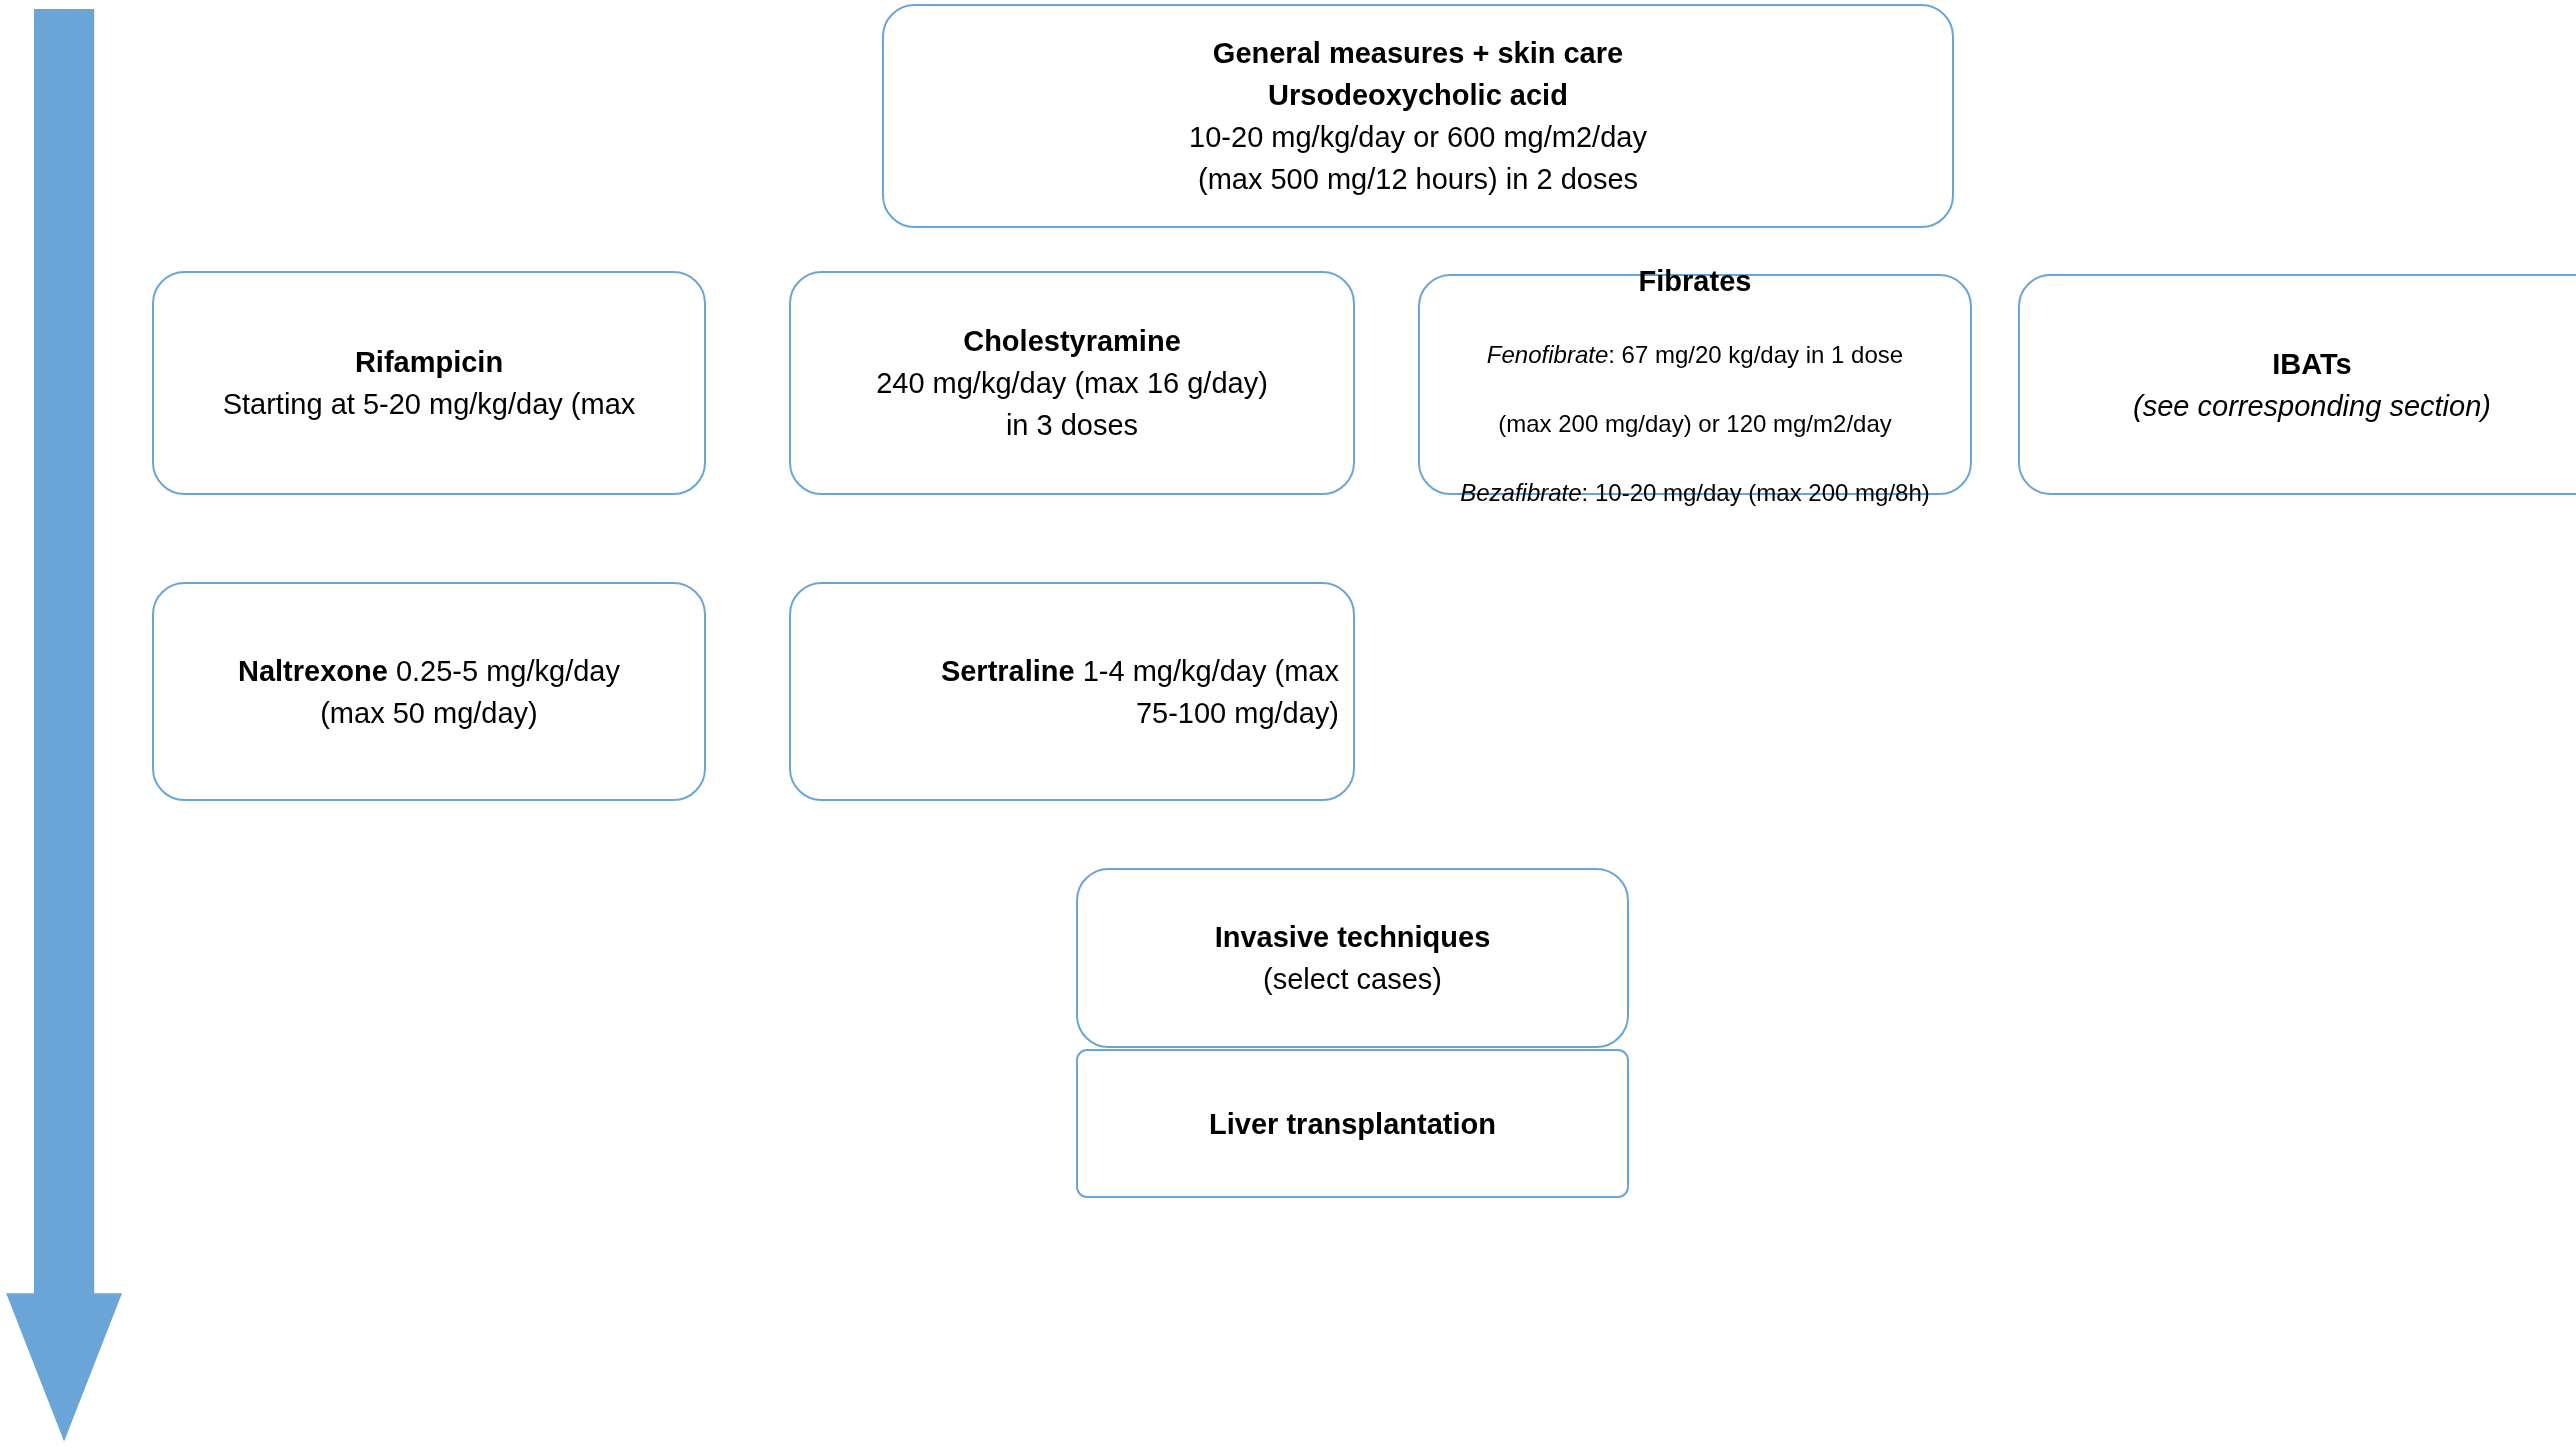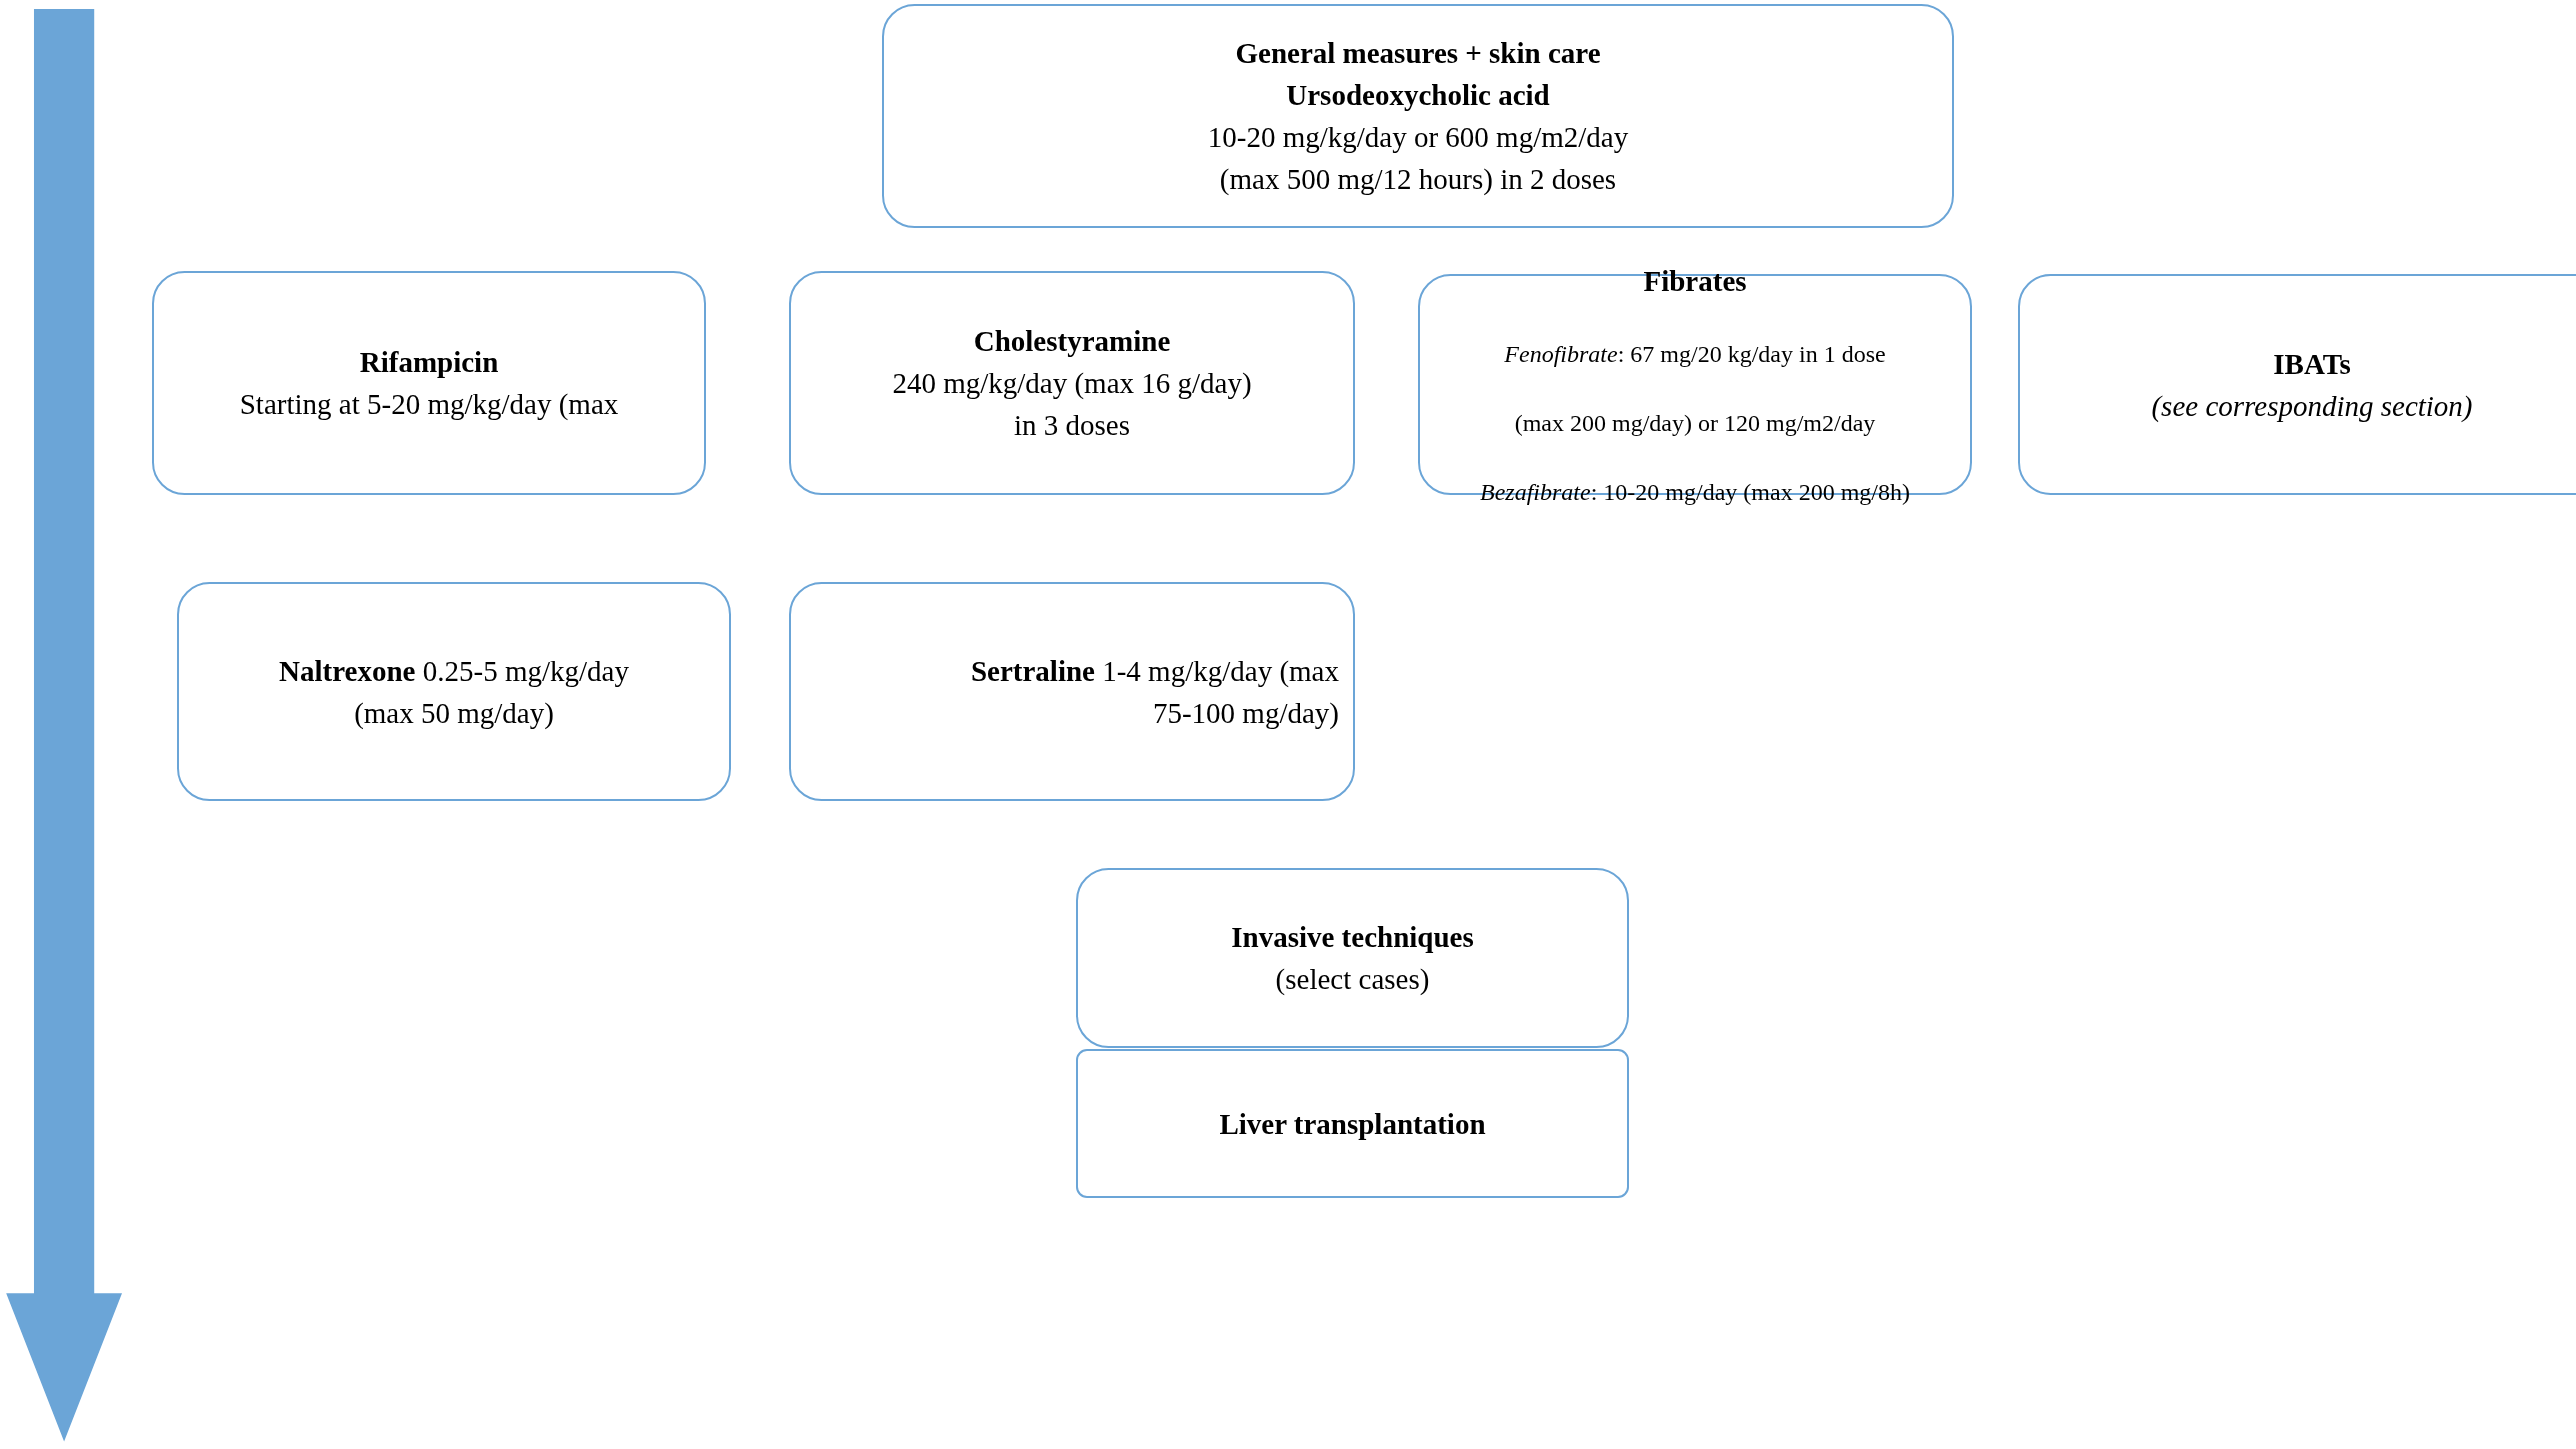--- a/index.html
+++ b/index.html
@@ -10,21 +10,20 @@
   body {
     font-family: "Liberation Sans", sans-serif;
     -webkit-font-smoothing: antialiased;
   }
   #canvas {
     position: relative;
     width: 2576px;
     height: 1449px;
     background: #ffffff;
     overflow: hidden;
-    font-family: Liberation Serif, serif;
   }
 
   
   .arrow-wrap {
     position: absolute;
     left: 0px;
     top: 0px;
     width: 139px;
     height: 1449px;
   }
@@ -80,21 +79,21 @@
   #node-cholestyramine {
     left: 789px; top: 271px; width: 566px; height: 224px;
   }
   #node-fibrates {
     left: 1418px; top: 274px; width: 554px; height: 221px; gap: 36px;
   }
   #node-ibats {
     left: 2018px; top: 274px; width: 588px; height: 221px;
   }
   #node-naltrexone {
-    left: 152px; top: 582px; width: 554px; height: 219px; margin-left: 25px;
+    left: 152px; top: 582px; width: 554px; height: 219px;
   }
   #node-sertraline {
     left: 789px; top: 582px; width: 566px; height: 219px; text-align: right;
   }
   #node-invasive {
     left: 1076px; top: 868px; width: 553px; height: 180px;
   }
   #node-transplant {
     left: 1076px; top: 1049px; width: 553px; height: 149px; border-radius: 11px;
   }

